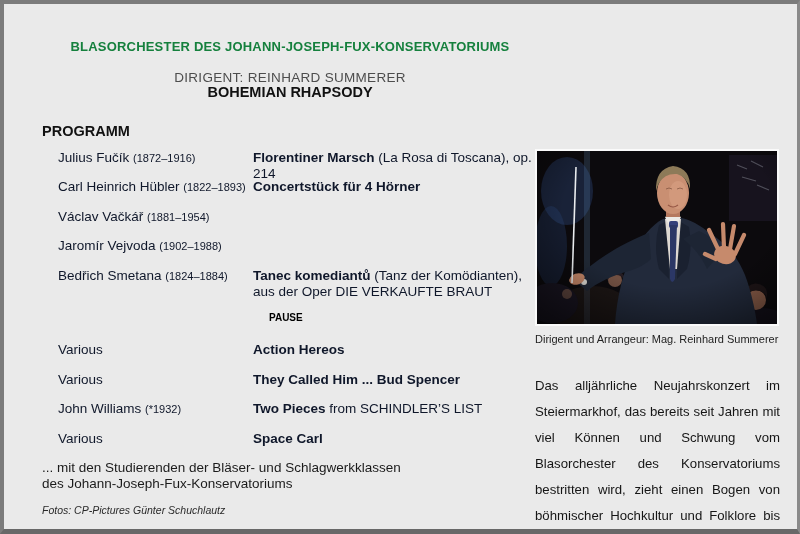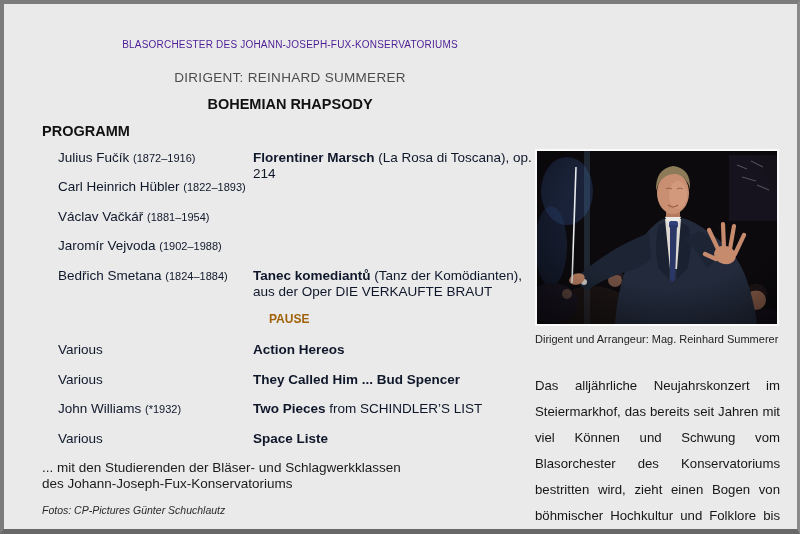--- a/index.html
+++ b/index.html
@@ -10,29 +10,29 @@
     background:#eaeaea;
     border-style:solid;
     border-color:#7c7c7c #8a8a8a #686868 #7c7c7c;
     border-width:4px 3px 5px 4px;
     font-family:"Liberation Sans","DejaVu Sans",sans-serif;
     color:#1b1b1b;
     overflow:hidden;
   }
   .abs{position:absolute;}
   .center-block{left:38px;width:496px;text-align:center;}
-  .title1{top:35px;font-size:10px;font-weight:normal;letter-spacing:.2px;color:#4c1d95;}
+  .title1{top:35px;font-size:13px;font-weight:bold;letter-spacing:.2px;color:#15803d;}
   .title2{top:66px;font-size:13.5px;color:#4d4d4d;letter-spacing:.3px;}
-  .title3{top:92px;font-size:14.5px;font-weight:bold;color:#111;}
+  .title3{top:80px;font-size:14.5px;font-weight:bold;color:#111;}
   .programm{left:38px;top:119px;font-size:14.5px;font-weight:bold;color:#111;}
   .row{position:absolute;left:54px;width:494px;font-size:13.5px;line-height:16px;color:#0f172a;}
   .row .dates{font-size:11px;}
   .row .work{position:absolute;left:195px;top:0;width:300px;}
   .row .work b{font-weight:bold;}
-  .pause{left:265px;top:308px;font-size:12px;font-weight:bold;color:#a16207;}
+  .pause{left:265px;top:308px;font-size:10px;font-weight:bold;color:#000000;}
   .ensemble{left:38px;top:456px;width:496px;text-align:left;font-size:13.5px;line-height:15.5px;color:#1b1b1b;}
   .credit{left:38px;top:500px;font-size:10.5px;font-style:italic;color:#2a2a2a;}
   .photo{left:531px;top:145px;width:240px;height:173px;background:#0c0a0d;border:2px solid #fafafa;}
   .photo svg{display:block;}
   .caption{left:531px;top:329px;width:250px;font-size:11px;color:#222;}
   .desc{left:531px;top:369px;width:245px;font-size:13.2px;line-height:26px;text-align:justify;color:#161616;hyphens:auto;-webkit-hyphens:auto;margin:0;}
 </style>
 </head>
 <body>
 
@@ -45,20 +45,21 @@
 
   <div class="row" style="top:146px">
     <span>Julius Fučík</span>
     <span class="dates">(1872–1916)</span>
     <span class="work"><b>Florentiner Marsch</b><span> (La Rosa di Toscana), op. 214</span></span>
   </div>
 
   <div class="row" style="top:175px">
     <span>Carl Heinrich Hübler</span>
     <span class="dates">(1822–1893)</span>
+    <span class="work"><b>Concertstück für 4 Hörner</b><span></span></span>
   </div>
 
   <div class="row" style="top:205px">
     <span>Václav Vačkář</span>
     <span class="dates">(1881–1954)</span>
   </div>
 
   <div class="row" style="top:234px">
     <span>Jaromír Vejvoda</span>
     <span class="dates">(1902–1988)</span>
@@ -83,21 +84,21 @@
   </div>
 
   <div class="row" style="top:397px">
     <span>John Williams</span>
     <span class="dates">(*1932)</span>
     <span class="work"><b>Two Pieces</b><span> from SCHINDLER’S LIST</span></span>
   </div>
 
   <div class="row" style="top:427px">
     <span>Various</span>
-    <span class="work"><b>Space Liste</b></span>
+    <span class="work"><b>Space Carl</b></span>
   </div>
 
   <div class="abs ensemble">
     <div>... mit den Studierenden der Bläser- und Schlagwerkklassen</div>
     <div>des Johann-Joseph-Fux-Konservatoriums</div>
   </div>
 
   <div class="abs credit">Fotos: CP-Pictures Günter Schuchlautz</div>
 
   <div class="abs photo">

